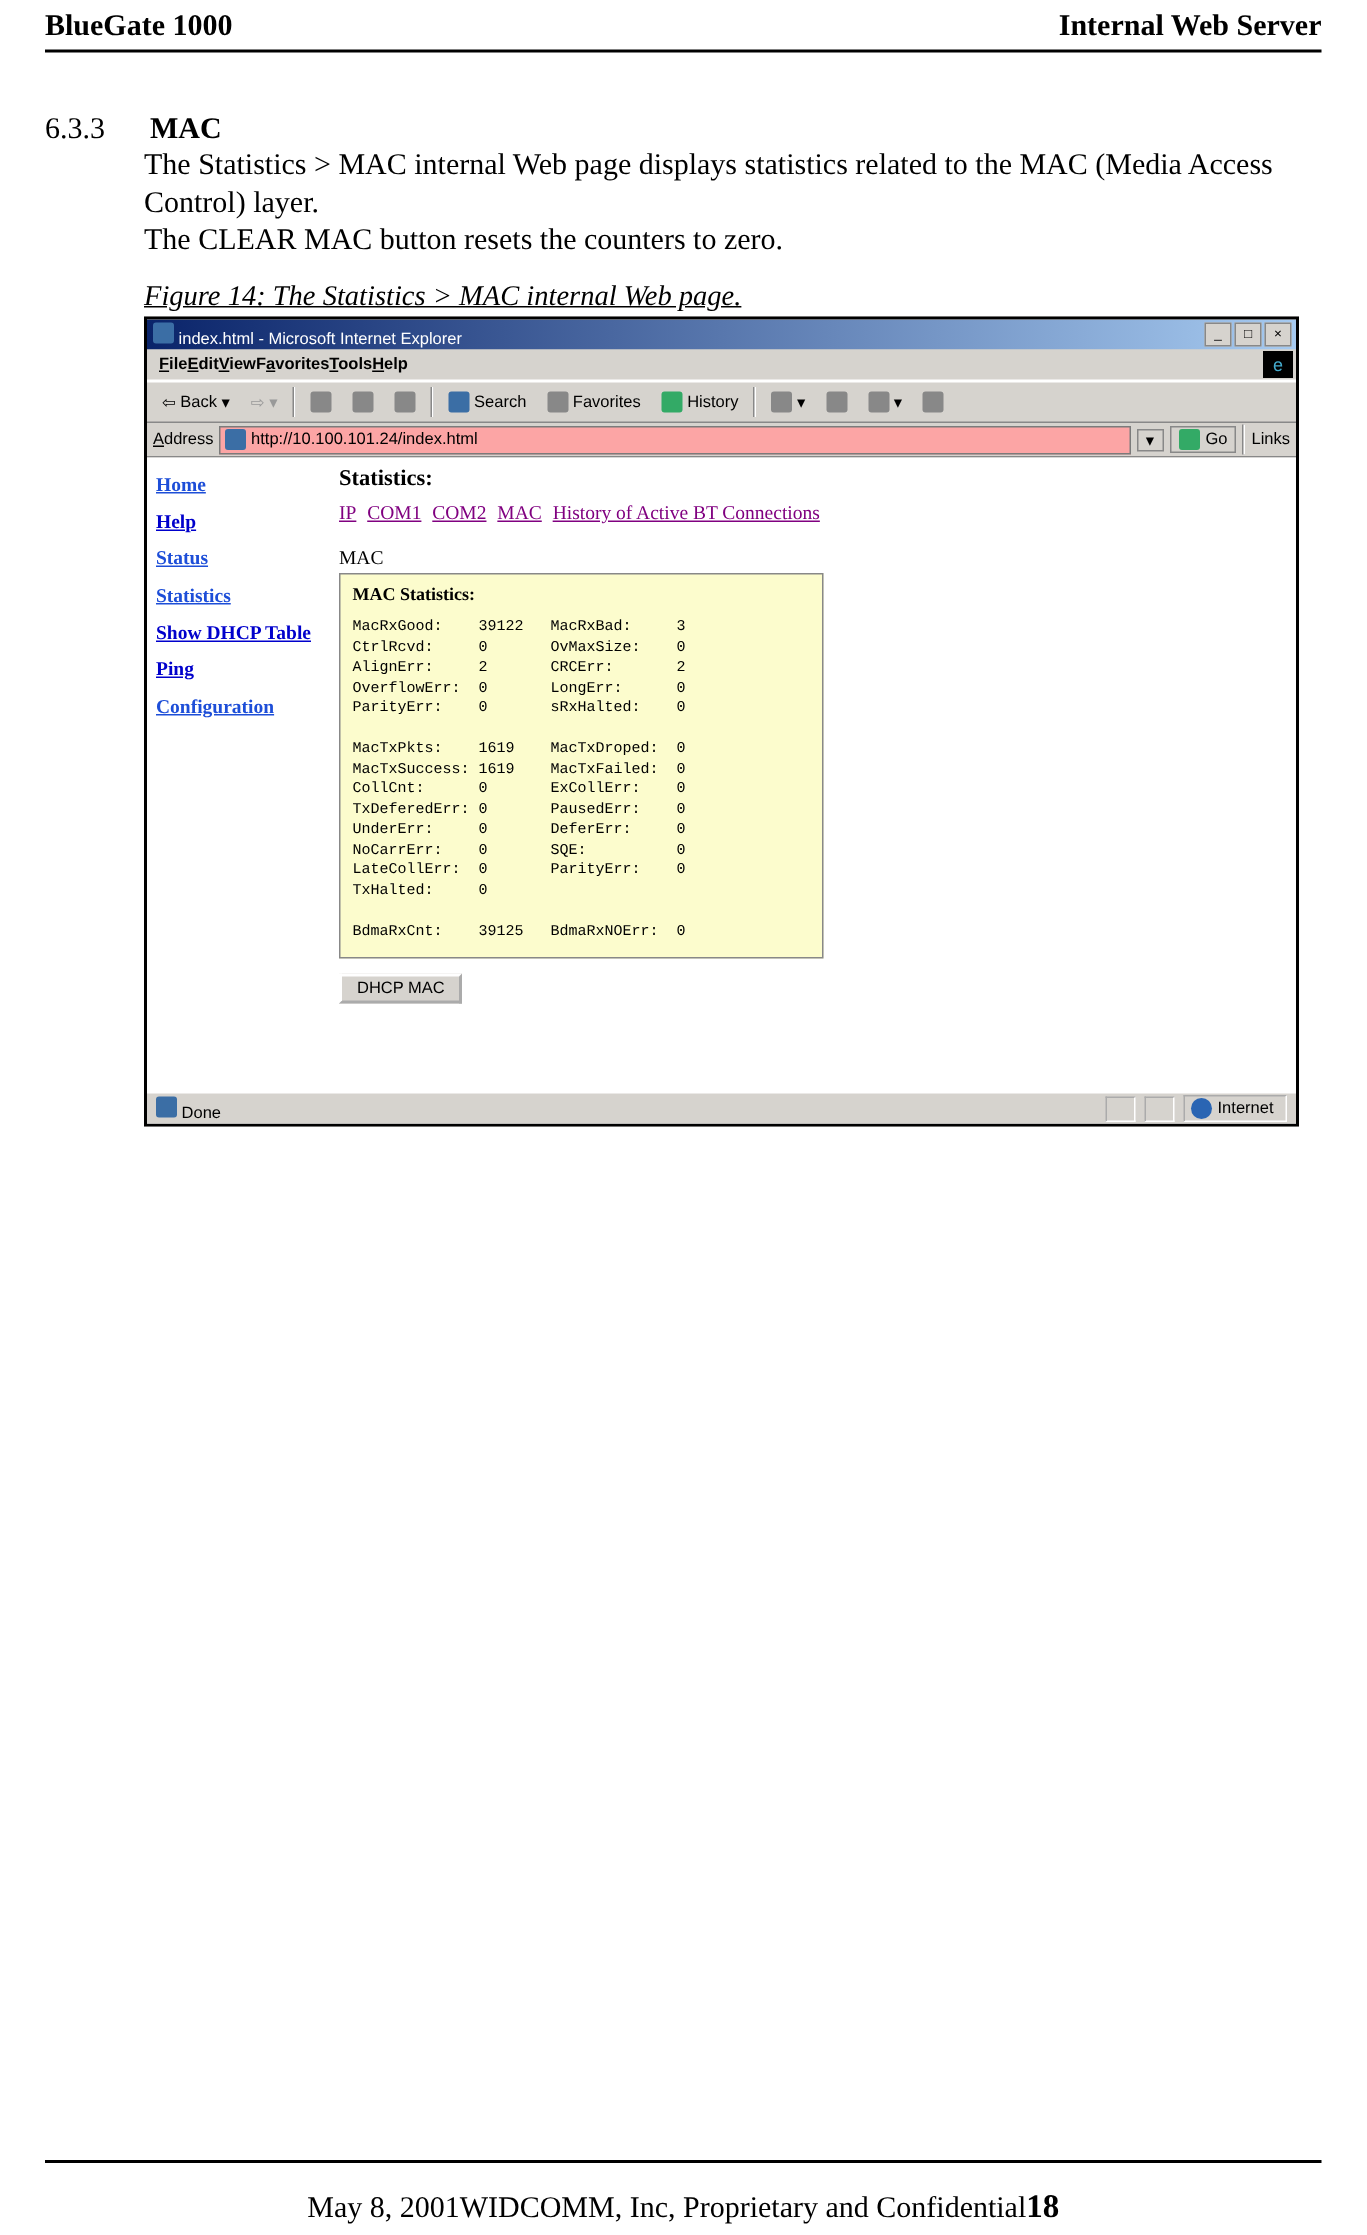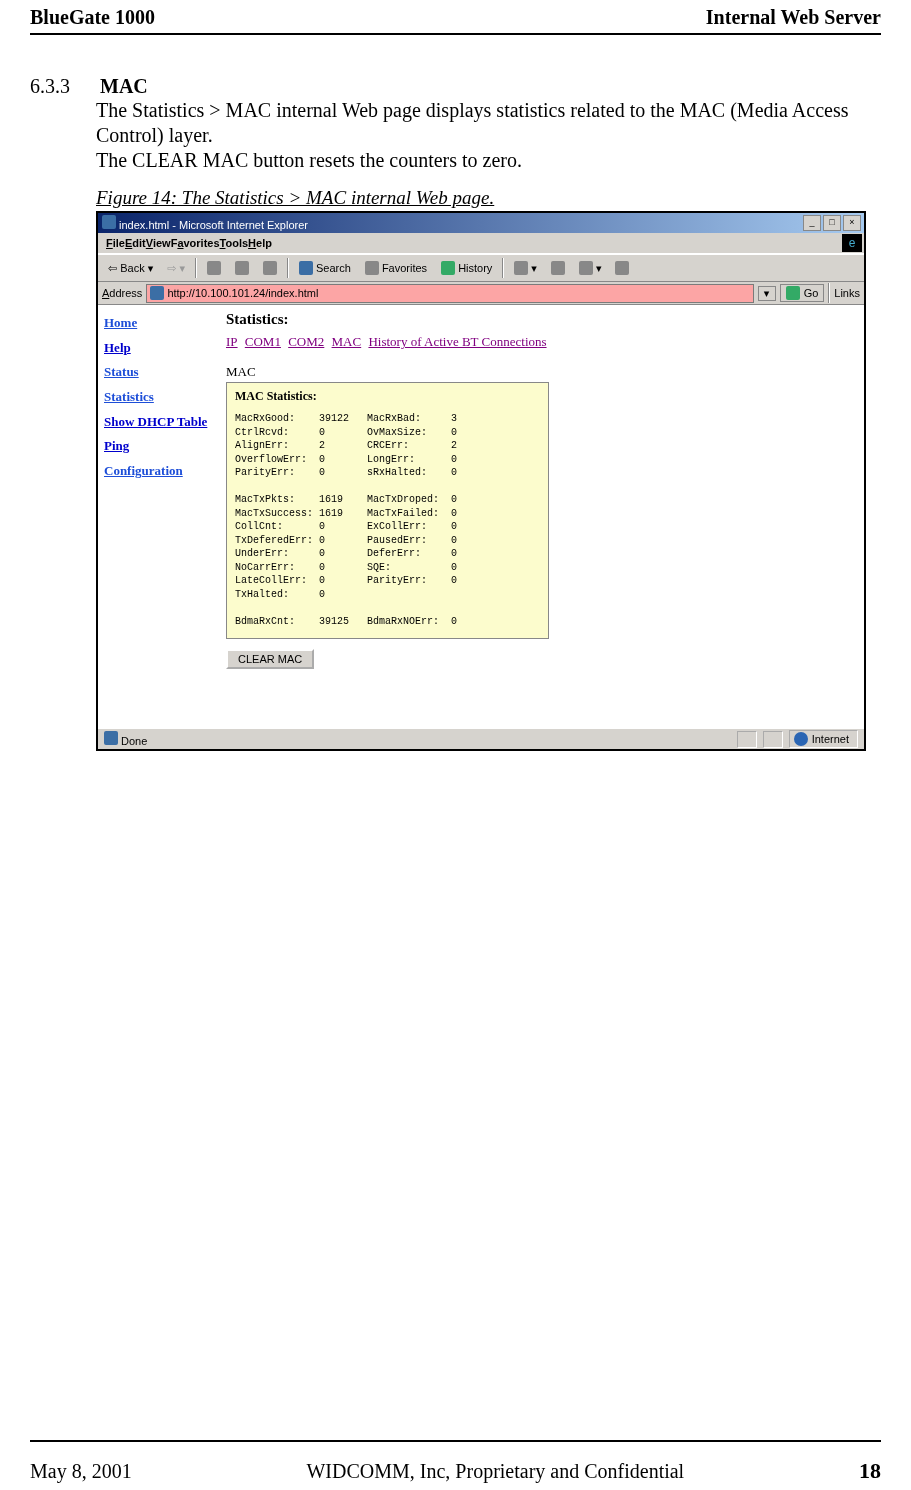--- a/index.html
+++ b/index.html
@@ -193,21 +193,21 @@
   }
   .ie-status .right{ display:flex; align-items:center; gap:6px;}
   .statusbox{ border:1px inset #fff; width:18px; height:15px;}
   .zone{ border:1px inset #fff; padding:1px 8px 1px 4px; display:flex; align-items:center; gap:4px;}
   .footer {
     position: absolute;
     bottom: 6px;
     left: 30px; right: 30px;
   }
   .footer-line { border-top: 2px solid #000; margin-bottom: 4px; }
-  .footer-row { display:flex; justify-content: space-between; font-size: 20px; align-items: baseline; margin-top: 16px;}
+  .footer-row { display:flex; justify-content: center; font-size: 20px; align-items: baseline; margin-top: 16px;}
   .footer-row .pg { font-weight: bold; font-size: 22px;}
   .ico{ width:14px; height:14px; display:inline-block; background:#888; border-radius:2px;}
   .ico.blue{ background:#3b6ea5;}
   .ico.green{background:#3a6;}
   .ico.globe{background:#2a65b3; border-radius:50%;}
   .under{text-decoration:underline;}
 </style>
 </head>
 <body>
 
@@ -330,21 +330,21 @@
 MacTxSuccess: 1619    MacTxFailed:  0
 CollCnt:      0       ExCollErr:    0
 TxDeferedErr: 0       PausedErr:    0
 UnderErr:     0       DeferErr:     0
 NoCarrErr:    0       SQE:          0
 LateCollErr:  0       ParityErr:    0
 TxHalted:     0       
 
 BdmaRxCnt:    39125   BdmaRxNOErr:  0</pre>
         </div>
-        <button class="clear-btn">CLEAR MAC</button>
+        <button class="clear-btn">DHCP MAC</button>
       </div>
     </div>
 
     <div class="ie-status">
       <span><span class="ico blue"></span> <span>Done</span></span>
       <span class="right">
         <span class="statusbox"></span>
         <span class="statusbox"></span>
         <span class="zone">
             <span class="ico globe"></span>

